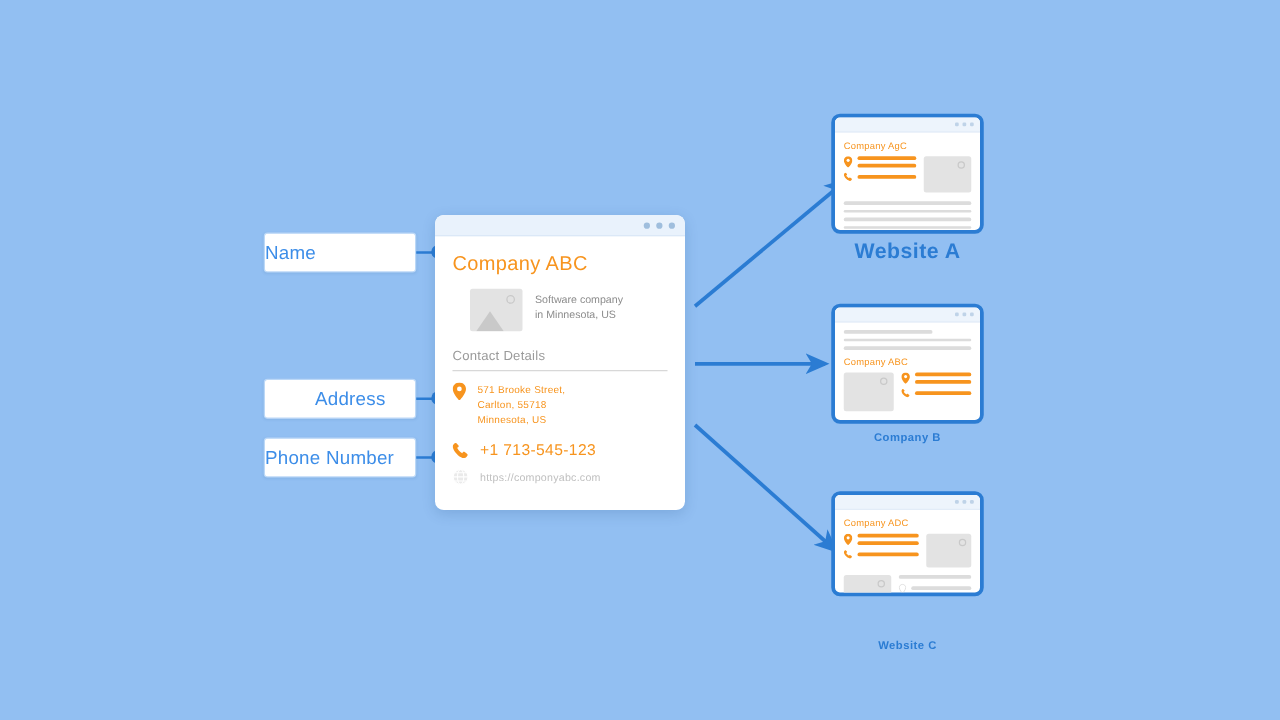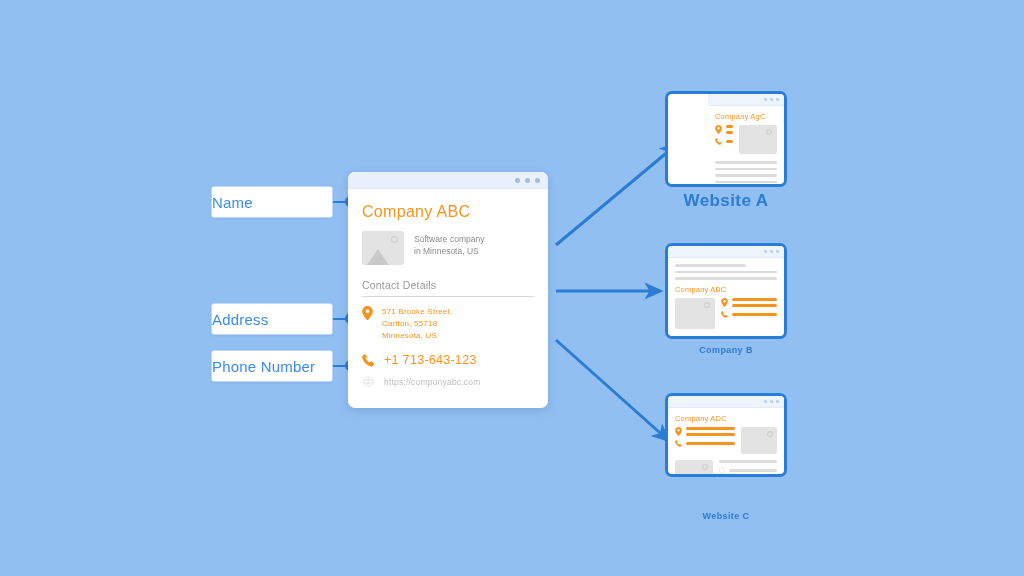--- a/index.html
+++ b/index.html
@@ -19,21 +19,21 @@
     background:#ffffff;
     border:1px solid #bcd8f7;
     border-radius:3px;
     color:#3C8DE8;
     font-size:15px;
     display:flex;align-items:center;
     letter-spacing:.2px;
     box-shadow:0 1px 2px rgba(40,90,150,.10);
   }
   #lbl-name{left:211px;top:186px;width:122px;height:32px;}
-  #lbl-address{left:211px;top:303px;width:122px;height:32px;}
+  #lbl-address{left:211px;top:303px;width:122px;height:32px;padding-left:40px;}
   #lbl-phone{left:211px;top:350px;width:122px;height:32px;}
 
   
   .stub{position:absolute;height:2px;background:#2B7CD3;}
   .dot{position:absolute;width:11px;height:11px;border-radius:50%;background:#2B7CD3;}
 
   
   .card{
     position:absolute;left:348px;top:172px;width:200px;height:236px;
     background:#ffffff;border-radius:7px;
@@ -44,21 +44,21 @@
     height:16px;background:#E9F2FC;
     display:flex;align-items:center;justify-content:flex-end;
     padding-right:8px;gap:5px;
     border-bottom:1px solid #dbe8f7;
   }
   .bar-dot{width:5px;height:5px;border-radius:50%;background:#9FBEDD;}
   .card-body{padding:10px 14px 0 14px;}
   .company-title{
     color:#F7941E;font-size:16px;letter-spacing:.3px;margin:4px 0 10px 0;
   }
-  .desc-row{display:flex;gap:10px;align-items:flex-start;margin-bottom:14px;}
+  .desc-row{display:flex;gap:10px;align-items:flex-start;margin-bottom:14px;margin-left:14px;}
   .img-ph{
     width:42px;height:34px;background:#E3E3E3;border-radius:2px;position:relative;overflow:hidden;flex:none;
   }
   .img-ph:before{
     content:"";position:absolute;left:5px;bottom:0;
     border-left:11px solid transparent;border-right:11px solid transparent;
     border-bottom:16px solid #C9C9C9;
   }
   .img-ph:after{
     content:"";position:absolute;right:6px;top:5px;width:5px;height:5px;border-radius:50%;
@@ -74,21 +74,21 @@
   .url-row{display:flex;gap:9px;align-items:center;}
   .url-text{font-size:8.5px;color:#BFBFBF;letter-spacing:.2px;}
   .ic{flex:none;display:block;}
 
   
   .site{
     position:absolute;box-sizing:border-box;
     border:3px solid #2B7CD3;border-radius:7px;background:#ffffff;
     overflow:hidden;
   }
-  #site-a{left:665px;top:91px;width:122px;height:96px;padding-left:40px;}
+  #site-a{left:665px;top:91px;width:122px;height:96px;}
   #site-b{left:665px;top:243px;width:122px;height:96px;}
   #site-c{left:665px;top:393px;width:122px;height:84px;}
   .site-bar{
     height:11px;background:#EDF4FC;border-bottom:1px solid #e2ecf8;
     display:flex;align-items:center;justify-content:flex-end;gap:3px;padding-right:5px;
   }
   .site-bar i{width:3px;height:3px;background:#BFD3E8;display:block;border-radius:1px;}
   .site-body{padding:6px 7px;}
   .site-title{font-size:7.5px;color:#F7941E;letter-spacing:.2px;margin-bottom:4px;}
   .obar{height:3px;background:#F7941E;border-radius:1.5px;}
@@ -178,21 +178,21 @@
           <div>571 Brooke Street,</div>
           <div>Carlton, 55718</div>
           <div>Minnesota, US</div>
         </div>
       </div>
 
       <div class="phone-row">
         <svg class="ic" width="13" height="13" viewBox="0 0 14 14">
           <path d="M3.4 0.6C2.7 0.2 1.9 0.4 1.4 1L0.7 2c-0.6 0.8-0.6 1.9-0.2 3 0.8 2.2 2.3 4.3 4.2 5.9 1.8 1.5 3.6 2.4 5.1 2.5 0.9 0.1 1.7-0.2 2.2-0.9l0.8-1.1c0.4-0.6 0.3-1.4-0.3-1.8l-2-1.4C10 8 9.3 8 8.9 8.5l-0.5 0.7C7.3 8.6 6.3 7.8 5.5 6.9 4.8 6.1 4.3 5.3 4 4.6l0.8-0.5C5.3 3.7 5.5 3 5.2 2.5L3.4 0.6z" fill="#F7941E"></path>
         </svg>
-        <div class="phone-text">+1 713-643-123</div>
+        <div class="phone-text">+1 713-545-123</div>
       </div>
 
       <div class="url-row">
         <svg class="ic" width="13" height="13" viewBox="0 0 14 14">
           <circle cx="7" cy="7" r="6.4" fill="#EAEAEA"></circle>
           <g stroke="#ffffff" stroke-width="0.9" fill="none">
             <circle cx="7" cy="7" r="6.4"></circle>
             <ellipse cx="7" cy="7" rx="2.7" ry="6.4"></ellipse>
             <line x1="0.6" y1="7" x2="13.4" y2="7"></line>
             <line x1="1.8" y1="3.4" x2="12.2" y2="3.4"></line>

